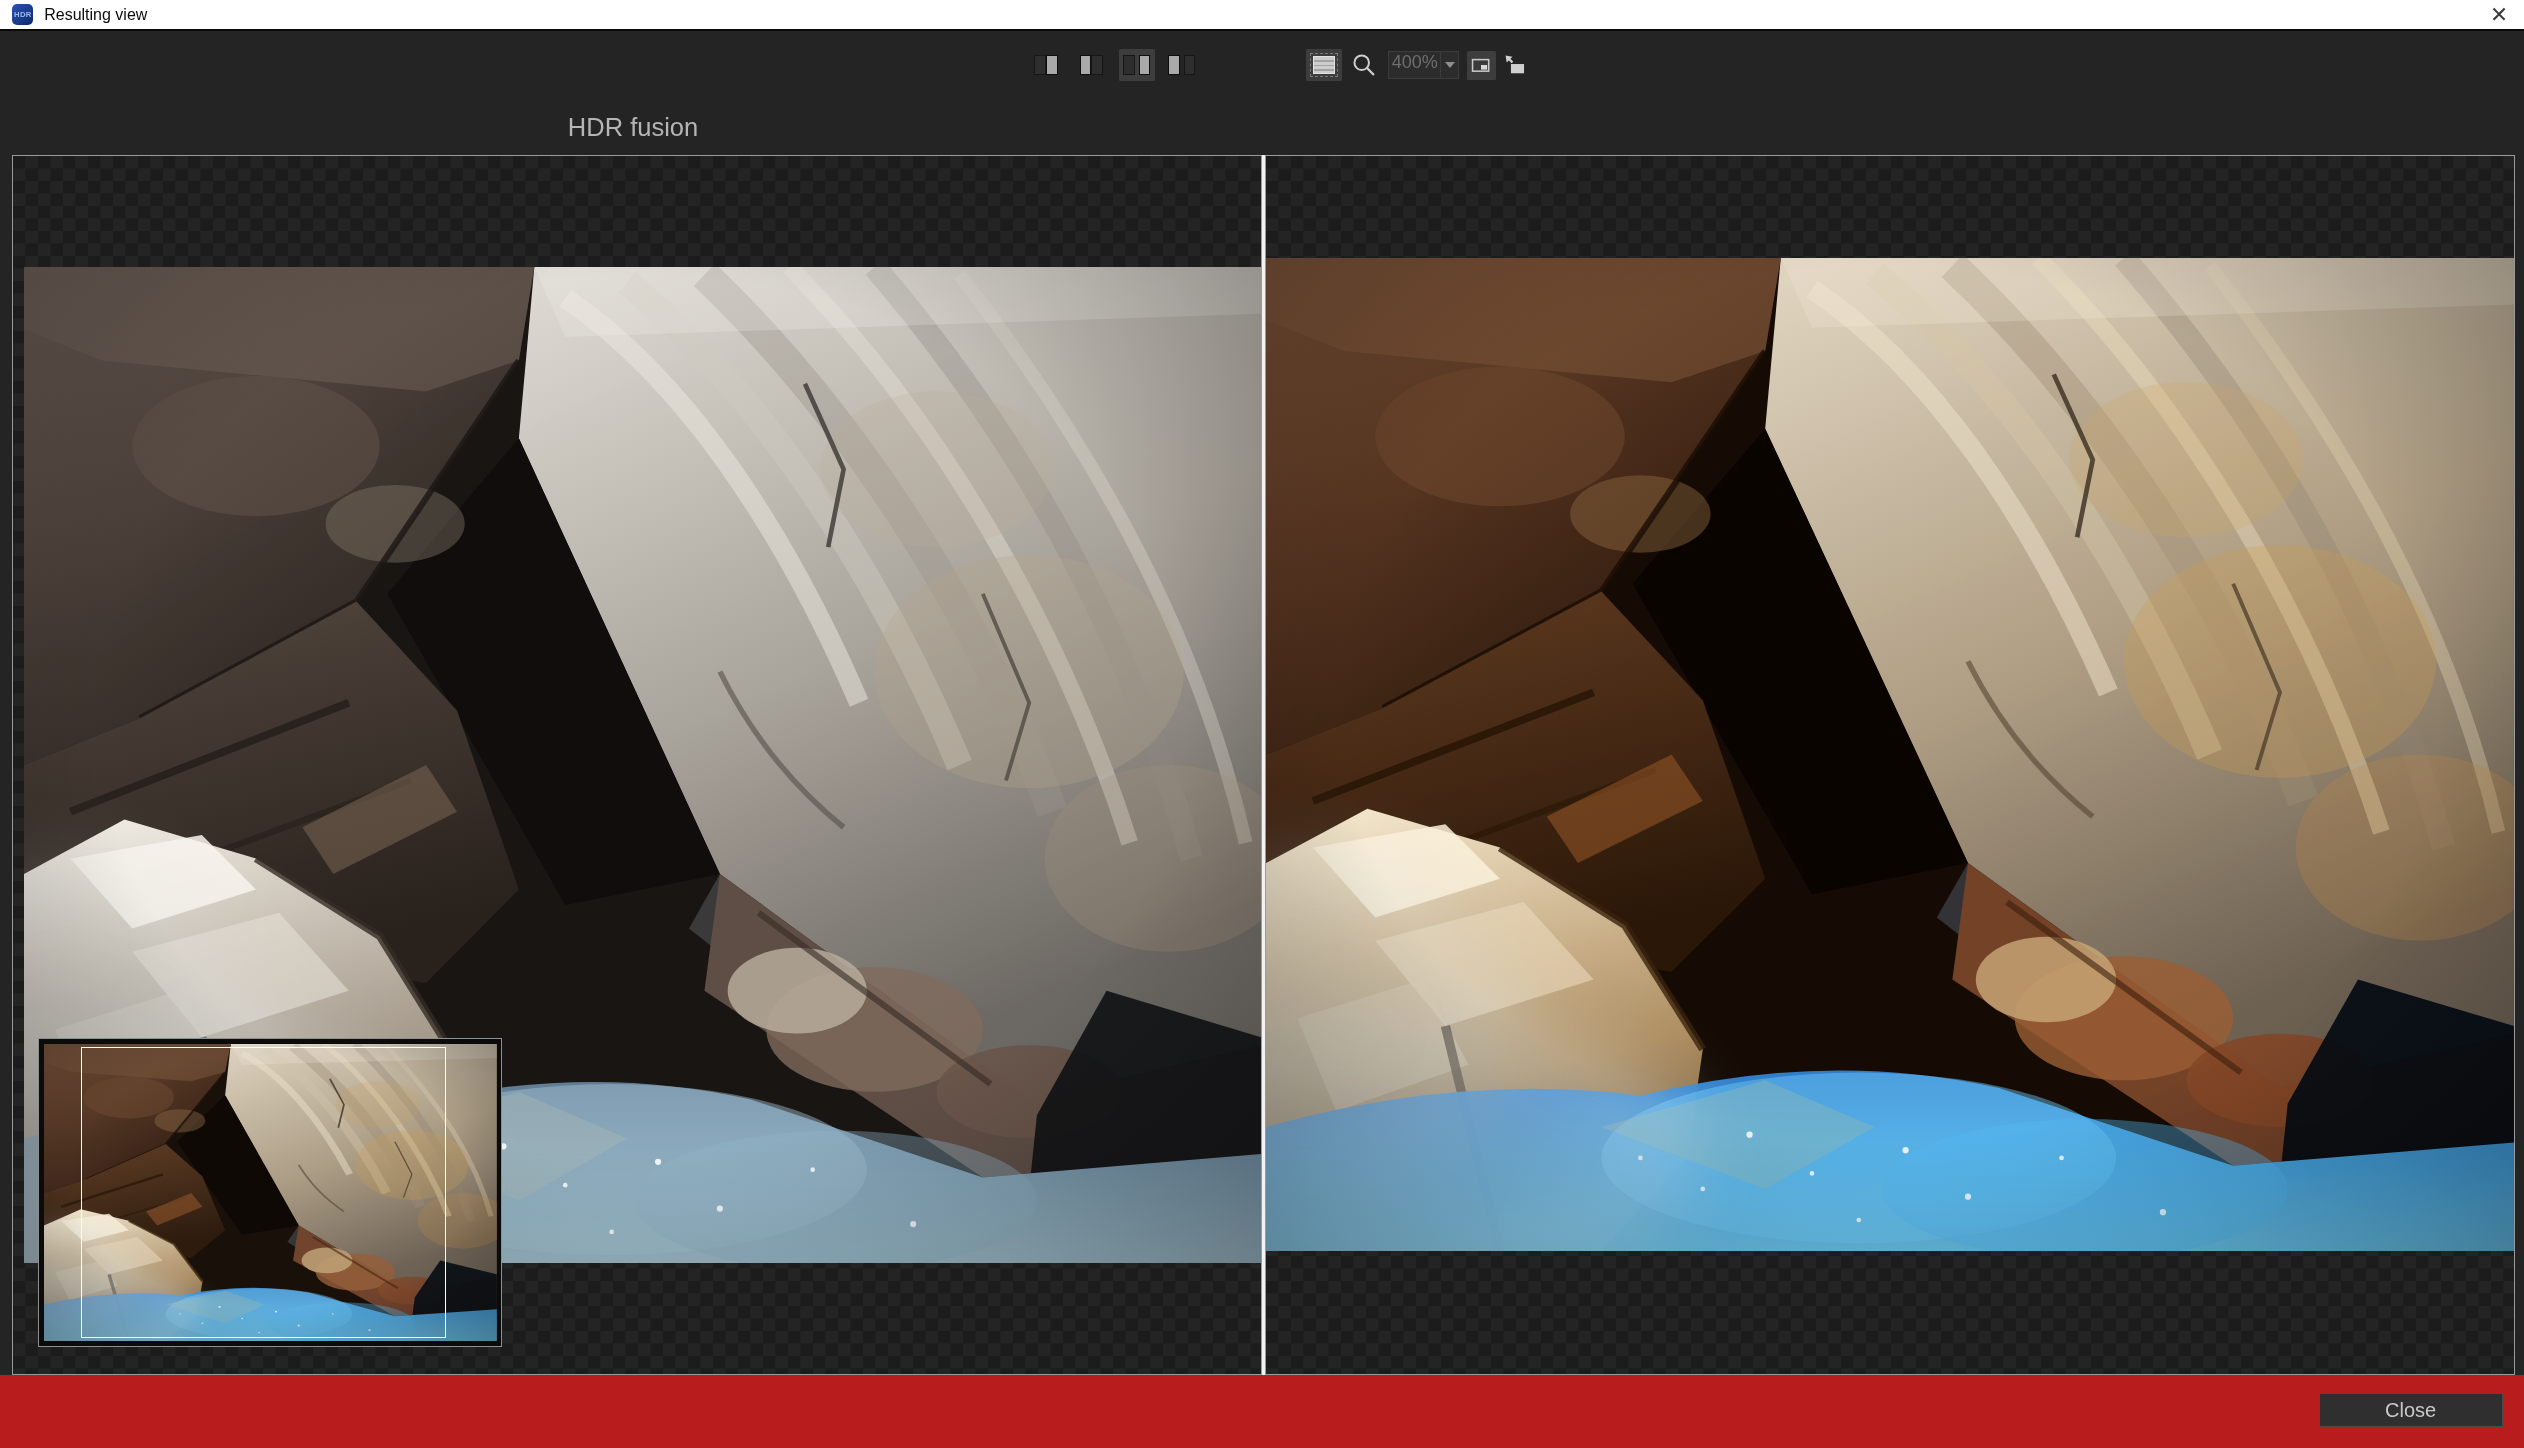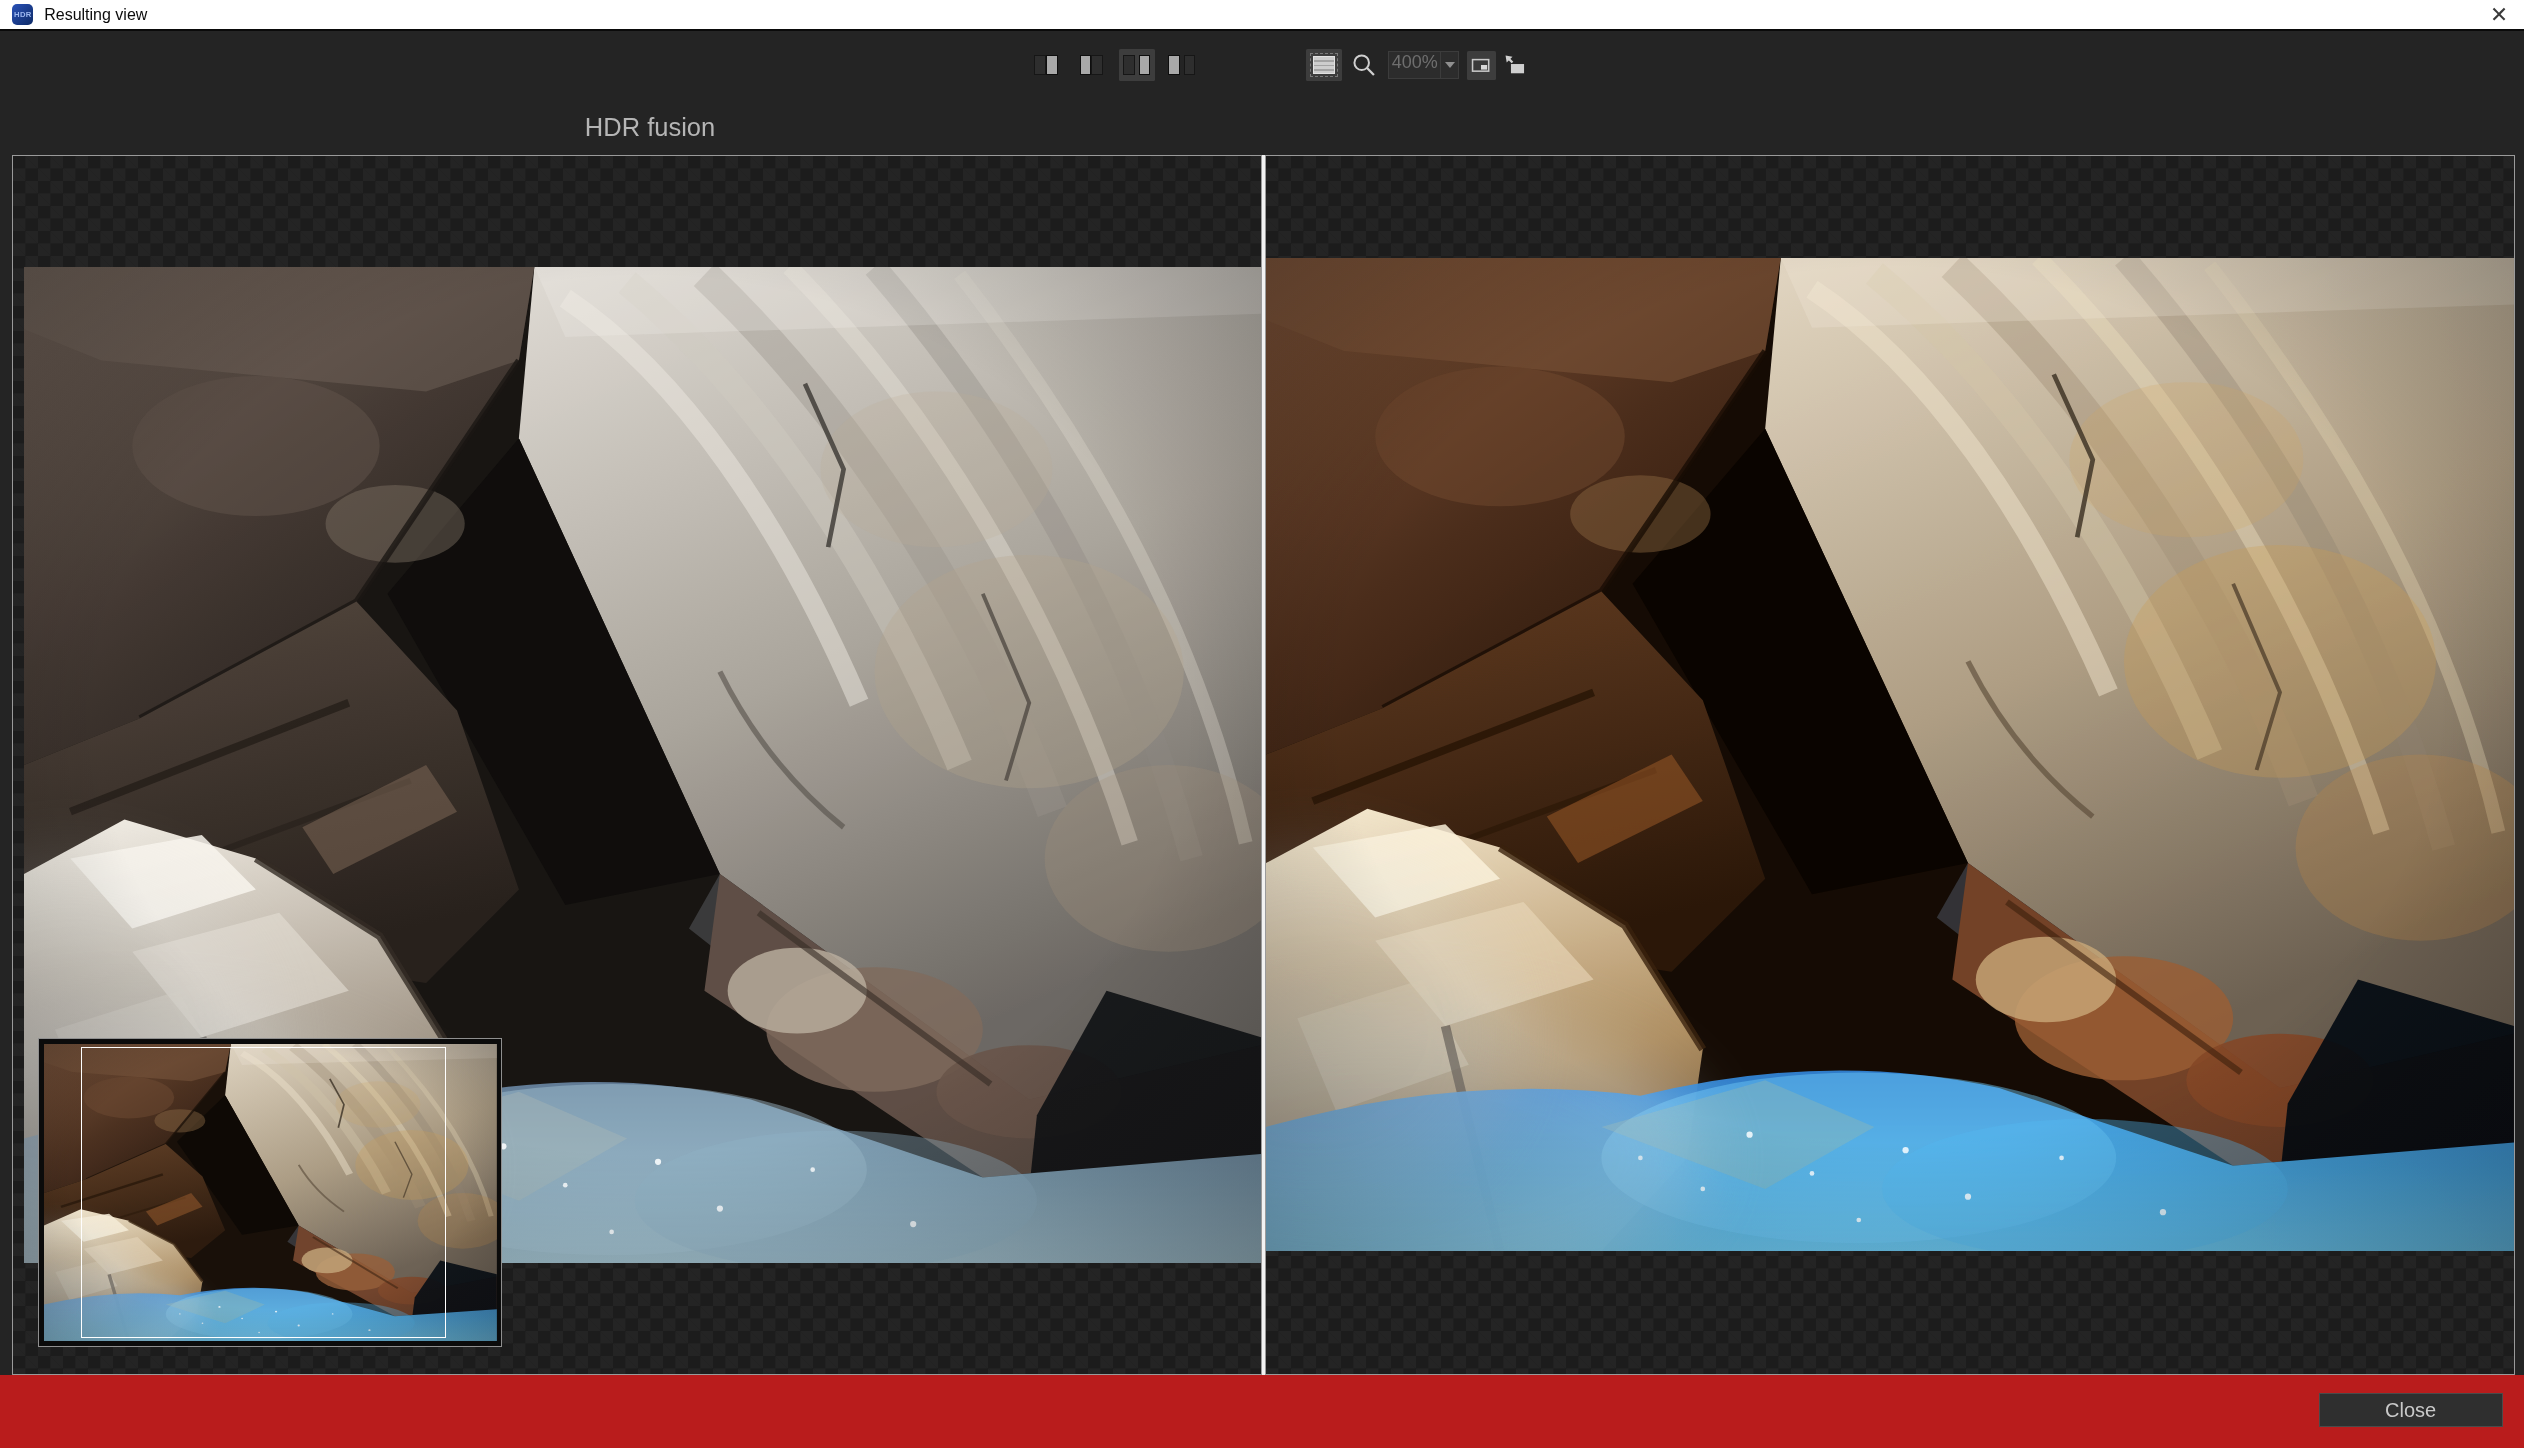--- a/index.html
+++ b/index.html
@@ -39,21 +39,21 @@
   .zoomdd .val{width:51px;text-align:center;color:#6e6e6e;font-size:18px;}
   .zoomdd .arrow-box{width:17px;height:100%;display:flex;align-items:center;justify-content:center;
                      border-left:0.8px solid #3c3c3c;}
   .tri-down{width:0;height:0;border-left:5.4px solid transparent;border-right:5.4px solid transparent;
             border-top:6.2px solid #8f8f8f;}
   .sbtn{width:29px;height:29px;display:flex;align-items:center;justify-content:center;margin-right:4.6px;border-radius:1.5px;}
   .sbtn.selected{background:#3d3d3d;}
 
   
   .pane-label{position:absolute;top:113px;height:32px;font-size:25.5px;color:#b5b5b5;text-align:center;}
-  .pane-label.l{left:25px;width:1250px;}
+  .pane-label.l{left:8px;width:1250px;}
   .pane-label.r{left:1266px;width:1250px;}
 
   
   .panes{position:absolute;left:12.4px;top:155px;width:2503px;height:1220px;display:flex;}
   .pane{position:relative;box-sizing:border-box;border:0.8px solid #9a9a9a;overflow:hidden;
         background-color:#1c1c1c;
         background-image:
           linear-gradient(45deg,#242424 25%,transparent 25%,transparent 75%,#242424 75%),
           linear-gradient(45deg,#242424 25%,transparent 25%,transparent 75%,#242424 75%);
         background-position:0 0,12.4px 12.4px;background-size:25px 25px;}

